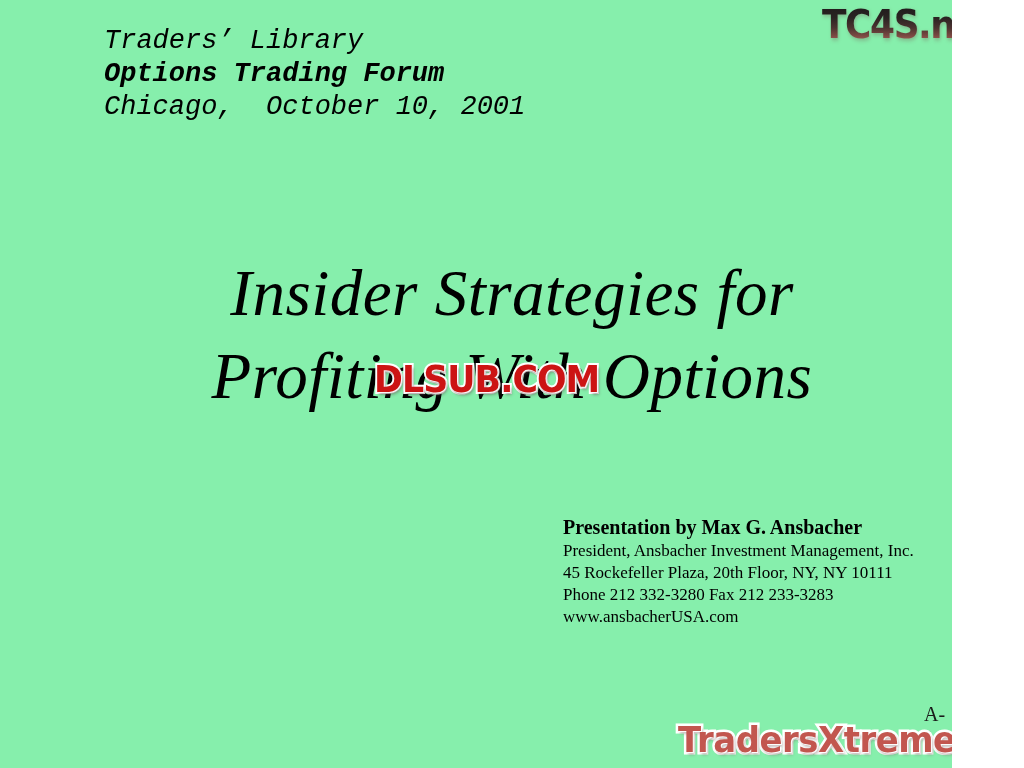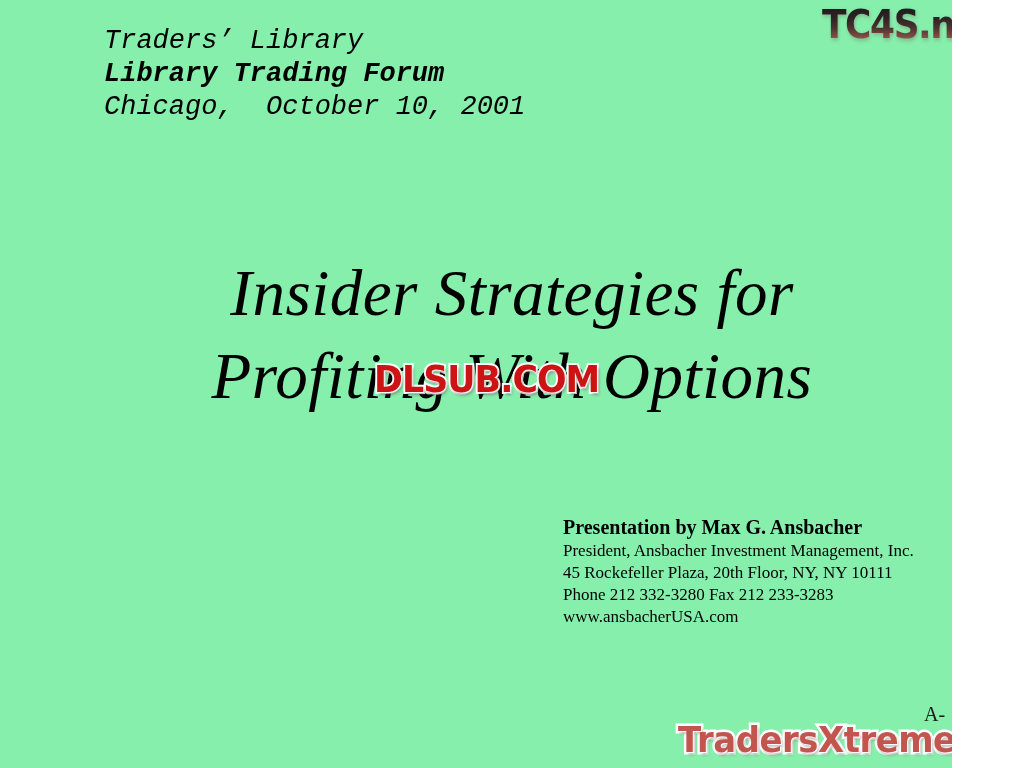--- a/index.html
+++ b/index.html
@@ -159,21 +159,21 @@
 </style>
 </head>
 <body>
 
 <div id="slide">
 
   <div class="tc4s-logo">TC4S.net</div>
 
   <div class="header">
     <div>Traders’ Library</div>
-    <div class="hdr-bold">Library Trading Forum</div>
+    <div class="hdr-bold">Options Trading Forum</div>
     <div>Chicago,  October 10, 2001</div>
   </div>
 
   <div class="main-title">
     <div class="tline">Insider Strategies for</div>
     <div class="tline">Profiting With Options</div>
   </div>
 
   <div class="dlsub-watermark">DLSUB.COM</div>
 

